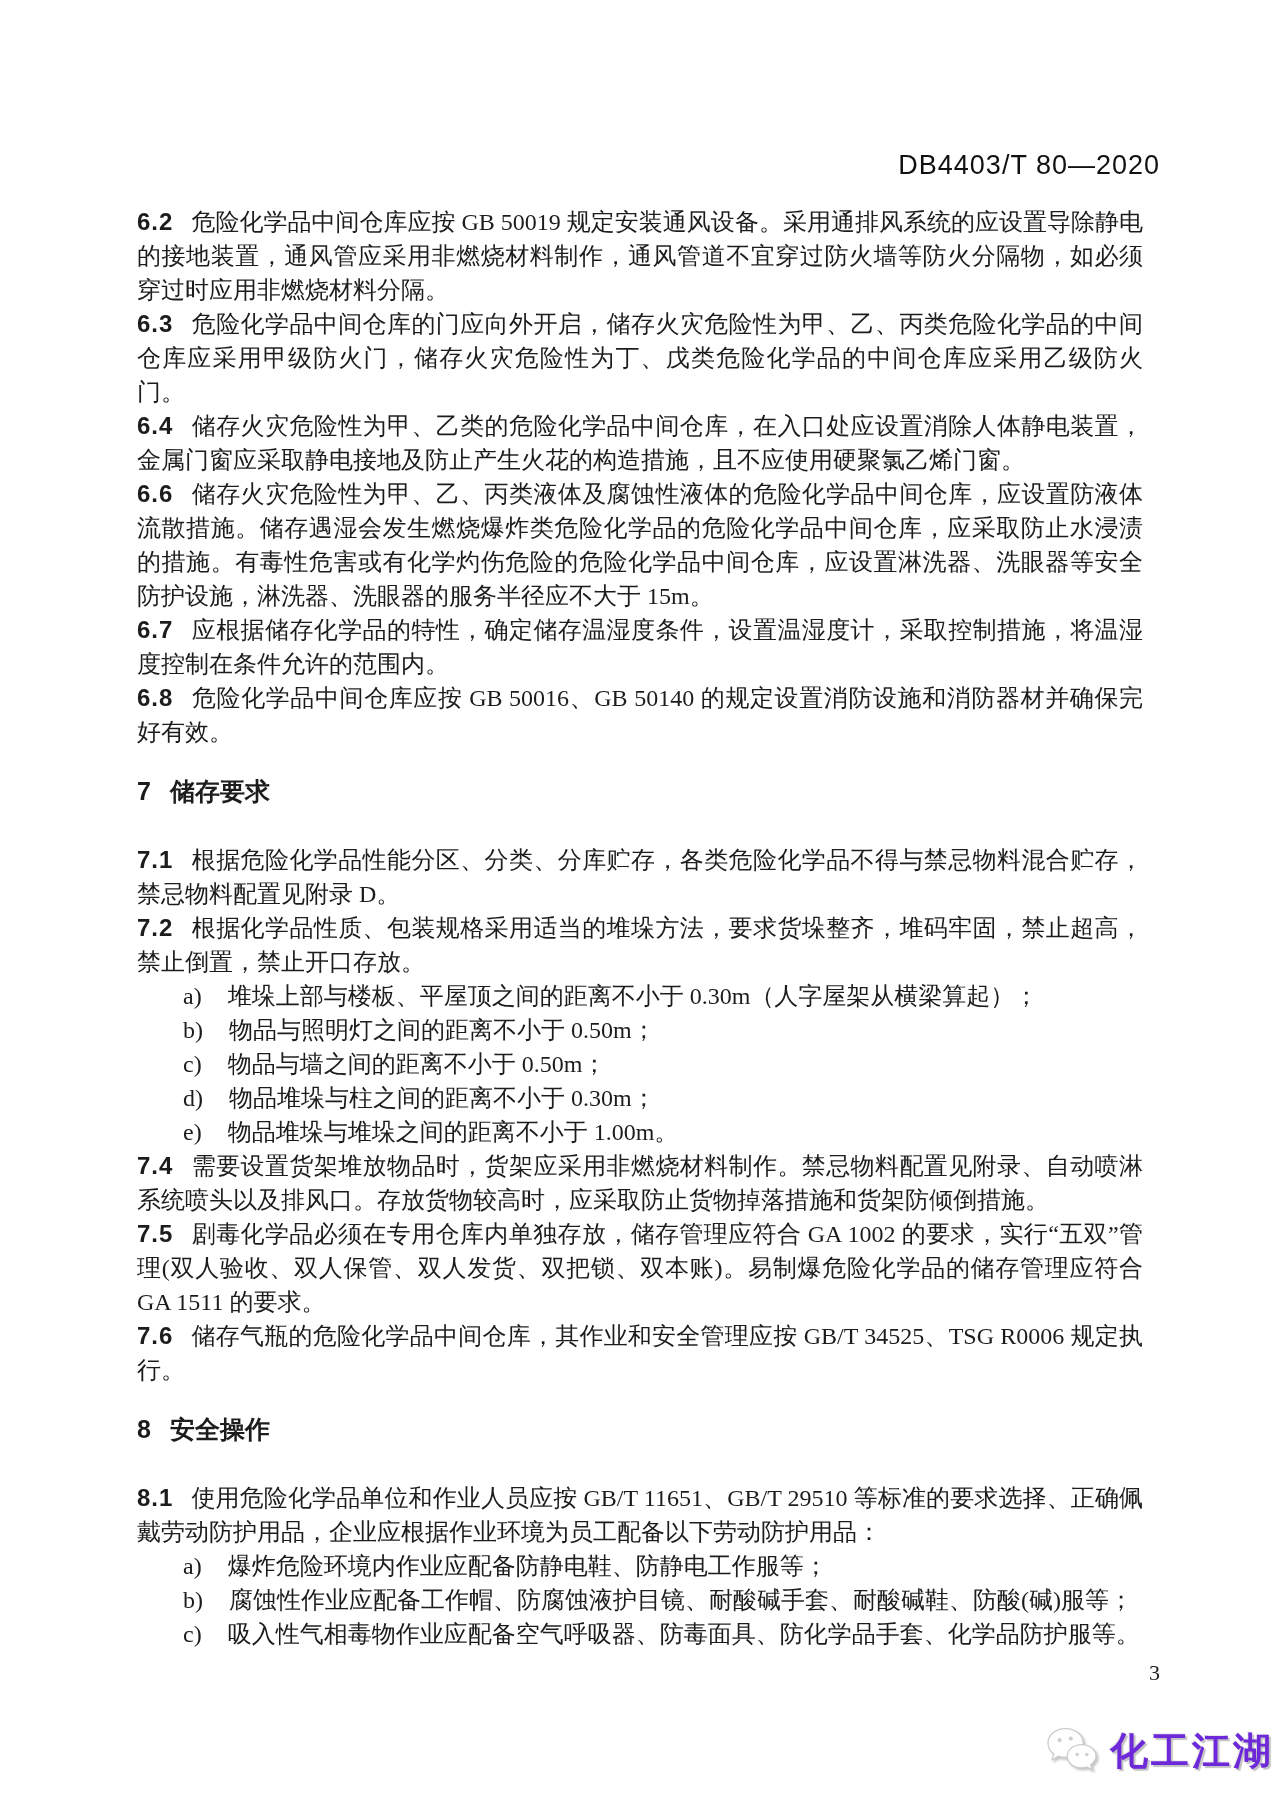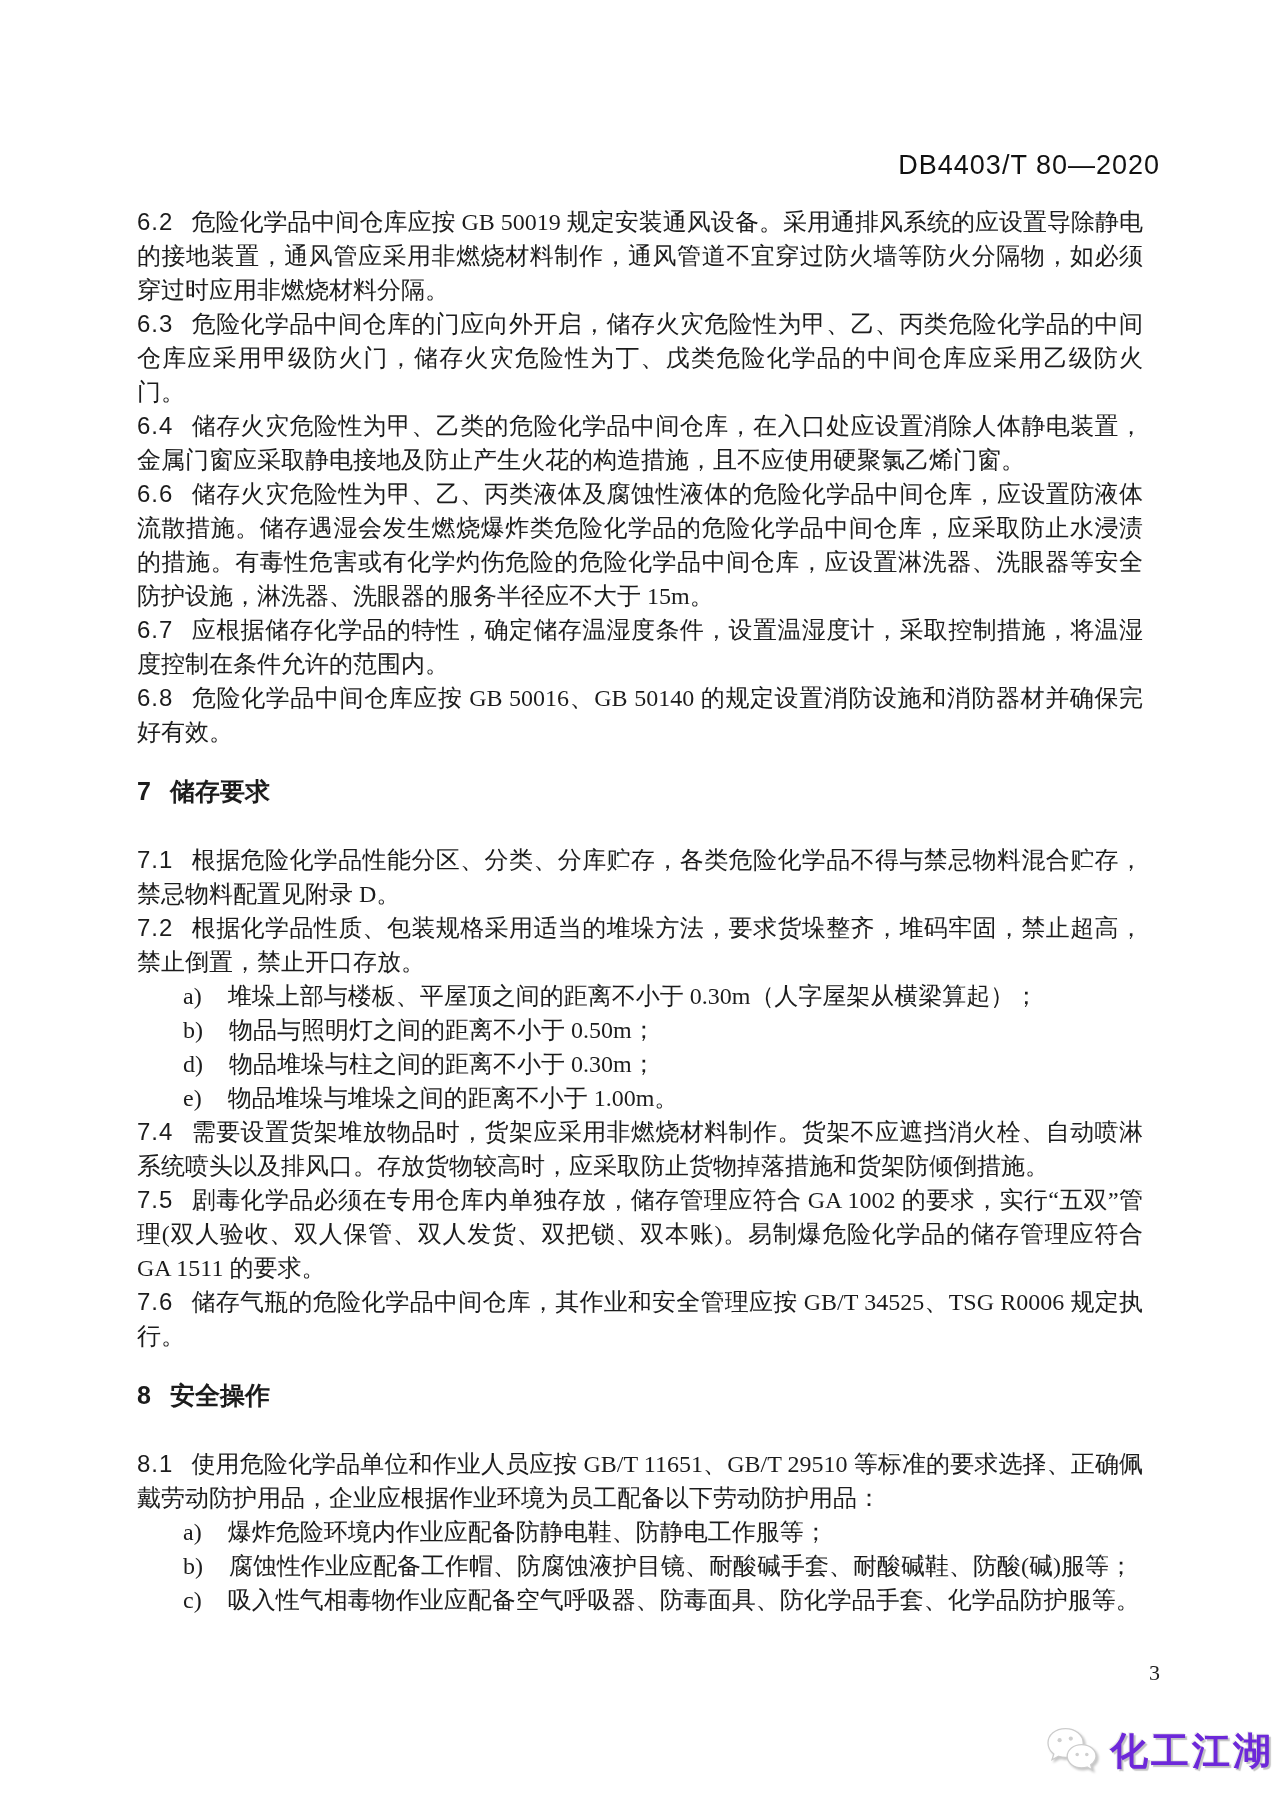--- a/index.html
+++ b/index.html
@@ -26,21 +26,21 @@
     left:137px;top:205px;
     width:1006px;
     font-size:24px;
     line-height:34px;
     text-align:justify;
     text-justify:inter-character;
   }
   .clause{margin:0;}
   .cnum{
     font-family:"Liberation Sans","DejaVu Sans",sans-serif;
-    font-weight:400;
+    font-weight:700;
     margin-right:18px;
     letter-spacing:1px;
   }
   .sec{
     font-family:"Liberation Sans","DejaVu Sans",sans-serif;
     font-size:25px;
     font-weight:700;
     margin:25px 0 35px 0;
     line-height:34px;
     text-align:left;
@@ -102,26 +102,27 @@
 
     <p class="clause"><span class="cnum">7.1</span><span class="ctext">根据危险化学品性能分区、分类、分库贮存，各类危险化学品不得与禁忌物料混合贮存，禁忌物料配置见附录 D。</span></p>
 
     <p class="clause"><span class="cnum">7.2</span><span class="ctext">根据化学品性质、包装规格采用适当的堆垛方法，要求货垛整齐，堆码牢固，禁止超高，禁止倒置，禁止开口存放。</span></p>
 
 
     <p class="li"><span class="label">a)</span><span>堆垛上部与楼板、平屋顶之间的距离不小于 0.30m（人字屋架从横梁算起）；</span></p>
 
     <p class="li"><span class="label">b)</span><span>物品与照明灯之间的距离不小于 0.50m；</span></p>
 
+    <p class="li"><span class="label">c)</span><span>物品与墙之间的距离不小于 0.50m；</span></p>
 
     <p class="li"><span class="label">d)</span><span>物品堆垛与柱之间的距离不小于 0.30m；</span></p>
 
     <p class="li"><span class="label">e)</span><span>物品堆垛与堆垛之间的距离不小于 1.00m。</span></p>
 
-    <p class="clause"><span class="cnum">7.4</span><span class="ctext">需要设置货架堆放物品时，货架应采用非燃烧材料制作。货架不应遮挡消火栓、自动喷淋系统喷头以及排风口。存放货物较高时，应采取防止货物掉落措施和货架防倾倒措施。</span></p>
+    <p class="clause"><span class="cnum">7.4</span><span class="ctext">需要设置货架堆放物品时，货架应采用非燃烧材料制作。禁忌物料配置见附录、自动喷淋系统喷头以及排风口。存放货物较高时，应采取防止货物掉落措施和货架防倾倒措施。</span></p>
 
     <p class="clause"><span class="cnum">7.5</span><span class="ctext">剧毒化学品必须在专用仓库内单独存放，储存管理应符合 GA 1002 的要求，实行“五双”管理(双人验收、双人保管、双人发货、双把锁、双本账)。易制爆危险化学品的储存管理应符合 GA 1511 的要求。</span></p>
 
     <p class="clause"><span class="cnum">7.6</span><span class="ctext">储存气瓶的危险化学品中间仓库，其作业和安全管理应按 GB/T 34525、TSG R0006 规定执行。</span></p>
 
     <h2 class="sec"><span class="cnum">8</span><span>安全操作</span></h2>
 
     <p class="clause"><span class="cnum">8.1</span><span class="ctext">使用危险化学品单位和作业人员应按 GB/T 11651、GB/T 29510 等标准的要求选择、正确佩戴劳动防护用品，企业应根据作业环境为员工配备以下劳动防护用品：</span></p>
 
     <p class="li"><span class="label">a)</span><span>爆炸危险环境内作业应配备防静电鞋、防静电工作服等；</span></p>

